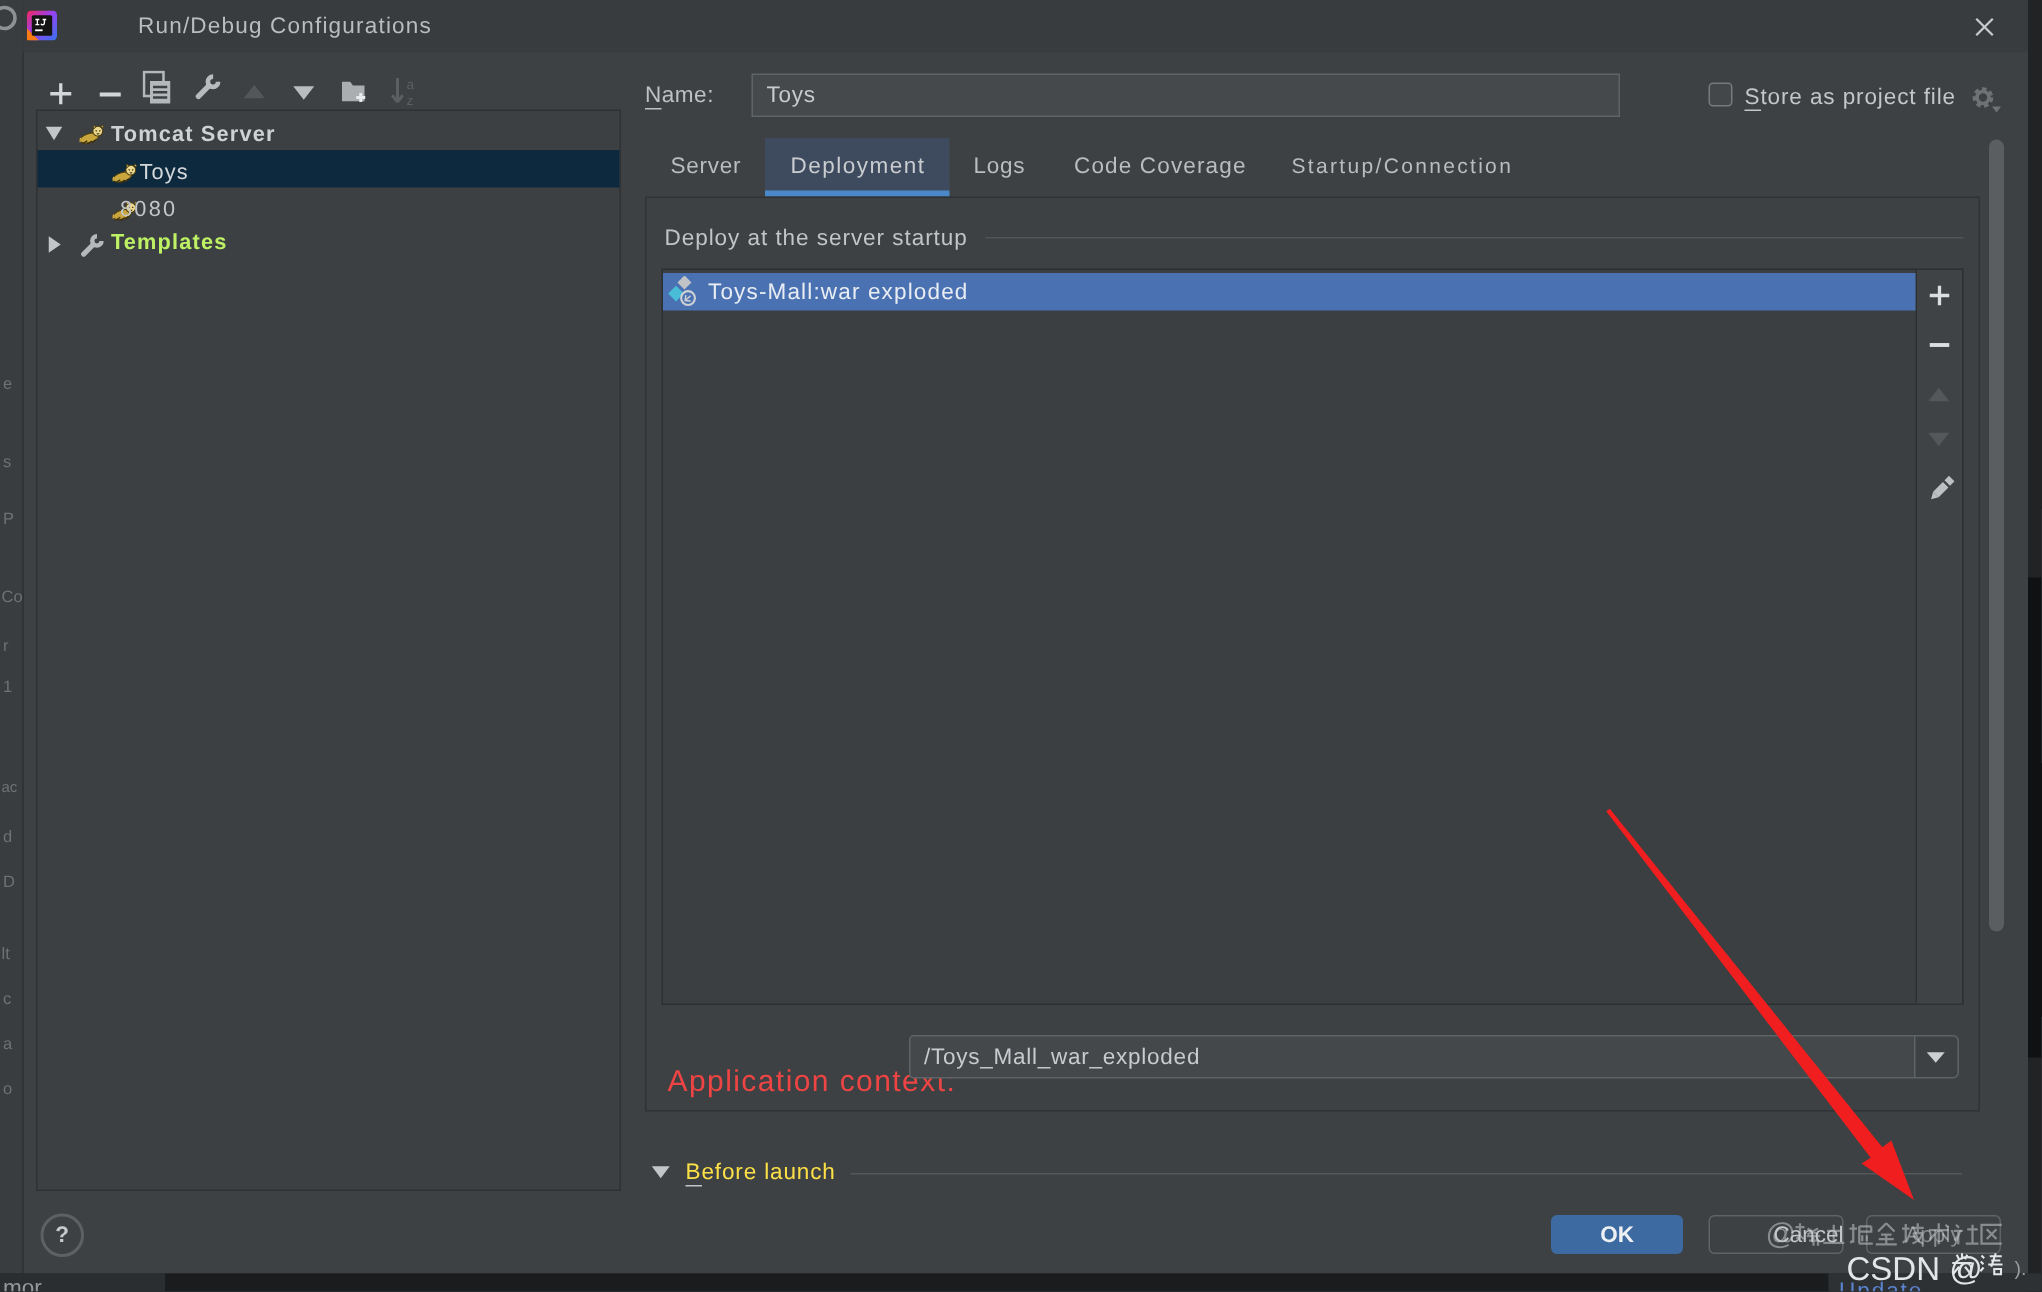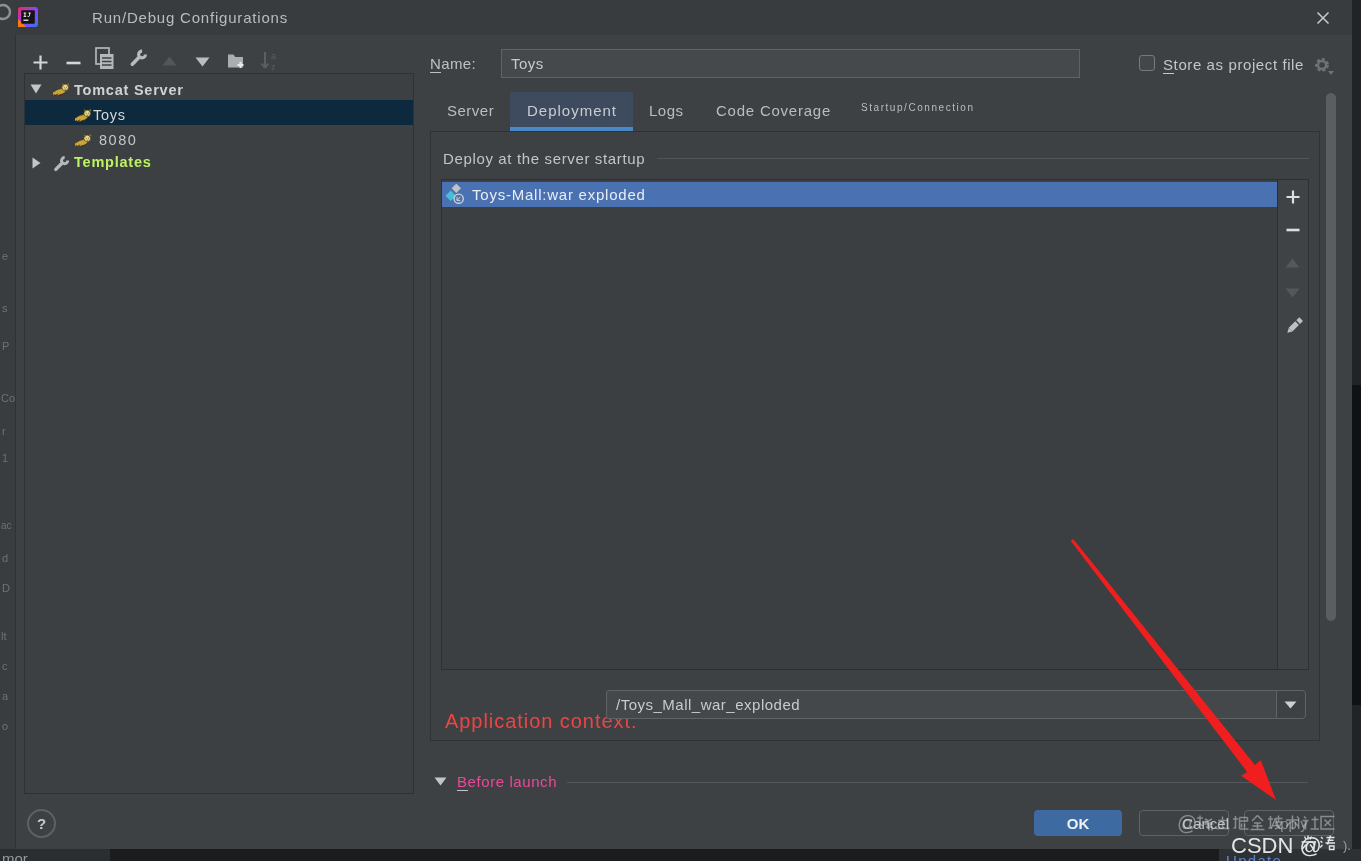--- a/index.html
+++ b/index.html
@@ -133,21 +133,21 @@
       <path d="M10.7 4 l0.9 0.5 M13.9 4 l-0.9 0.5 M11.5 5.9 l0.8 0.5 0.9 -0.5" stroke="#3c3110" stroke-width="0.7" fill="none"></path>
     </g>
   </svg>
 
 <svg class="abs" style="left:52px;top:155px;" width="19" height="20" viewBox="0 0 19 20">
   <circle cx="12.6" cy="5.6" r="3.1" fill="none" stroke="#b5b9bc" stroke-width="2.9" stroke-dasharray="14.3 5.2"></circle>
   <path d="M10.2 8 L3.8 14.4" stroke="#b5b9bc" stroke-width="3.4" stroke-linecap="round"></path>
 </svg>
 <div class="txt" style="left:74px;top:82px;font-size:14.5px;letter-spacing:0.77px;font-weight:bold;color:#ced2d5;">Tomcat Server</div>
 <div class="txt" style="left:93px;top:107px;font-size:14.5px;letter-spacing:0.75px;color:#d4d8db;">Toys</div>
-<div class="txt" style="left:99px;top:132px;font-size:14.5px;letter-spacing:1.5px;color:#c3c7ca;">8080</div>
+<div class="txt" style="left:80px;top:132px;font-size:14.5px;letter-spacing:1.5px;color:#c3c7ca;">8080</div>
 <div class="txt" style="left:74px;top:154px;font-size:14.5px;letter-spacing:0.78px;font-weight:bold;color:#bef264;">Templates</div>
 
 <div class="txt" style="left:430px;top:55px;font-size:15px;letter-spacing:0.35px;color:#bdc1c4;"><span style="border-bottom:1px solid #bdc1c4;">N</span>ame:</div>
 <div class="abs" style="left:501px;top:49px;width:579px;height:29px;background:#45494c;border:1px solid #5e6366;box-sizing:border-box;"></div>
 <div class="txt" style="left:511px;top:55px;font-size:15px;letter-spacing:0.5px;color:#c7cbce;">Toys</div>
 
 <div class="abs" style="left:1139px;top:55px;width:16px;height:16px;background:#43474a;border:1.5px solid #767a7d;border-radius:3px;box-sizing:border-box;"></div>
 <div class="txt" style="left:1163px;top:56px;font-size:15px;letter-spacing:0.6px;color:#c3c7ca;"><span style="border-bottom:1px solid #c3c7ca;">S</span>tore as project file</div>
 <svg class="abs" style="left:1313px;top:56px;" width="22" height="20" viewBox="0 0 22 20">
   <g fill="none" stroke="#6e7275">
@@ -156,21 +156,21 @@
   </g>
   <path d="M15 15 h6 l-3 4 z" fill="#6e7275"></path>
 </svg>
 
 <div class="abs" style="left:510px;top:92px;width:123px;height:39px;background:#3e4a5e;"></div>
 <div class="abs" style="left:510px;top:127px;width:123px;height:4px;background:#4a88c7;"></div>
 <div class="txt" style="left:447px;top:102px;font-size:15px;letter-spacing:0.5px;color:#b9bdc0;">Server</div>
 <div class="txt" style="left:527px;top:102px;font-size:15px;letter-spacing:1px;color:#c9cdd0;">Deployment</div>
 <div class="txt" style="left:649px;top:102px;font-size:15px;letter-spacing:0.5px;color:#b9bdc0;">Logs</div>
 <div class="txt" style="left:716px;top:102px;font-size:15px;letter-spacing:0.77px;color:#b9bdc0;">Code Coverage</div>
-<div class="txt" style="left:861px;top:102px;font-size:10px;letter-spacing:1.55px;color:#b9bdc0;">Startup/Connection</div>
+<div class="txt" style="left:861px;top:102px;font-size:14px;letter-spacing:1.55px;color:#b9bdc0;">Startup/Connection</div>
 
 <div class="abs" style="left:430px;top:131px;width:890px;height:610px;border:1px solid #2f3335;box-sizing:border-box;"></div>
 <div class="txt" style="left:443px;top:150px;font-size:15px;letter-spacing:0.64px;color:#c1c5c8;">Deploy at the server startup</div>
 <div class="abs" style="left:657px;top:158px;width:652px;height:1px;background:#515557;"></div>
 
 <div class="abs" style="left:441px;top:179px;width:868px;height:491px;background:#3b3f41;border:1px solid #2c3032;box-sizing:border-box;"></div>
 
 <div class="abs" style="left:1277px;top:180px;width:31px;height:489px;background:#3f4345;border-left:1px solid #2c3032;box-sizing:border-box;"></div>
 
 <div class="abs" style="left:442px;top:182px;width:835px;height:25px;background:#4a72b2;"></div>
@@ -206,21 +206,21 @@
 <div class="abs" style="left:606px;top:690px;width:671px;height:29px;background:#44484b;border:1px solid #5e6366;box-sizing:border-box;border-radius:3px 0 0 3px;"></div>
 <div class="abs" style="left:1276px;top:690px;width:30px;height:29px;background:#3d4144;border:1px solid #5e6366;box-sizing:border-box;border-radius:0 4px 4px 0;"></div>
 <svg class="abs" style="left:1284px;top:701px;" width="13" height="8" viewBox="0 0 13 8">
     <path d="M0.5 0.5 H12.5 L6.5 7.5 Z" fill="#ccd0d2"></path>
   </svg>
 <div class="txt" style="left:616px;top:696px;font-size:15px;letter-spacing:0.5px;color:#c7cbce;">/Toys_Mall_war_exploded</div>
 
 <svg class="abs" style="left:434px;top:777px;" width="13" height="9" viewBox="0 0 13 9">
     <path d="M0.5 0.5 H12.5 L6.5 8.5 Z" fill="#c2c6c8"></path>
   </svg>
-<div class="txt" style="left:457px;top:773px;font-size:15px;letter-spacing:0.58px;color:#ec4899;"><span style="border-bottom:1px solid #c1c5c8;">B</span>efore launch</div>
+<div class="txt" style="left:457px;top:773px;font-size:15px;letter-spacing:0.58px;color:#fde047;"><span style="border-bottom:1px solid #c1c5c8;">B</span>efore launch</div>
 <div class="abs" style="left:567px;top:782px;width:741px;height:1px;background:#54585a;"></div>
 
 <div class="abs" style="left:1034px;top:810px;width:88px;height:26px;background:#3d6aa0;border-radius:4px;"></div>
 <div class="txt" style="left:1034px;top:815px;width:88px;text-align:center;font-size:15px;font-weight:bold;color:#eef1f4;">OK</div>
 <div class="abs" style="left:1139px;top:810px;width:90px;height:26px;border:1px solid #5f6365;border-radius:4px;box-sizing:border-box;"></div>
 <div class="txt" style="left:1139px;top:815px;width:90px;text-align:right;font-size:15px;color:#c2c6c9;">Cancel</div>
 <div class="abs" style="left:1244px;top:810px;width:90px;height:26px;border:1px solid #5f6365;border-radius:4px;box-sizing:border-box;"></div>
 <div class="txt" style="left:1244px;top:815px;width:90px;text-align:center;font-size:15px;color:#8b8f91;">Apply</div>
 
 <div class="abs" style="left:27px;top:809px;width:29px;height:29px;border:2px solid #5d6163;border-radius:50%;box-sizing:border-box;"></div>

